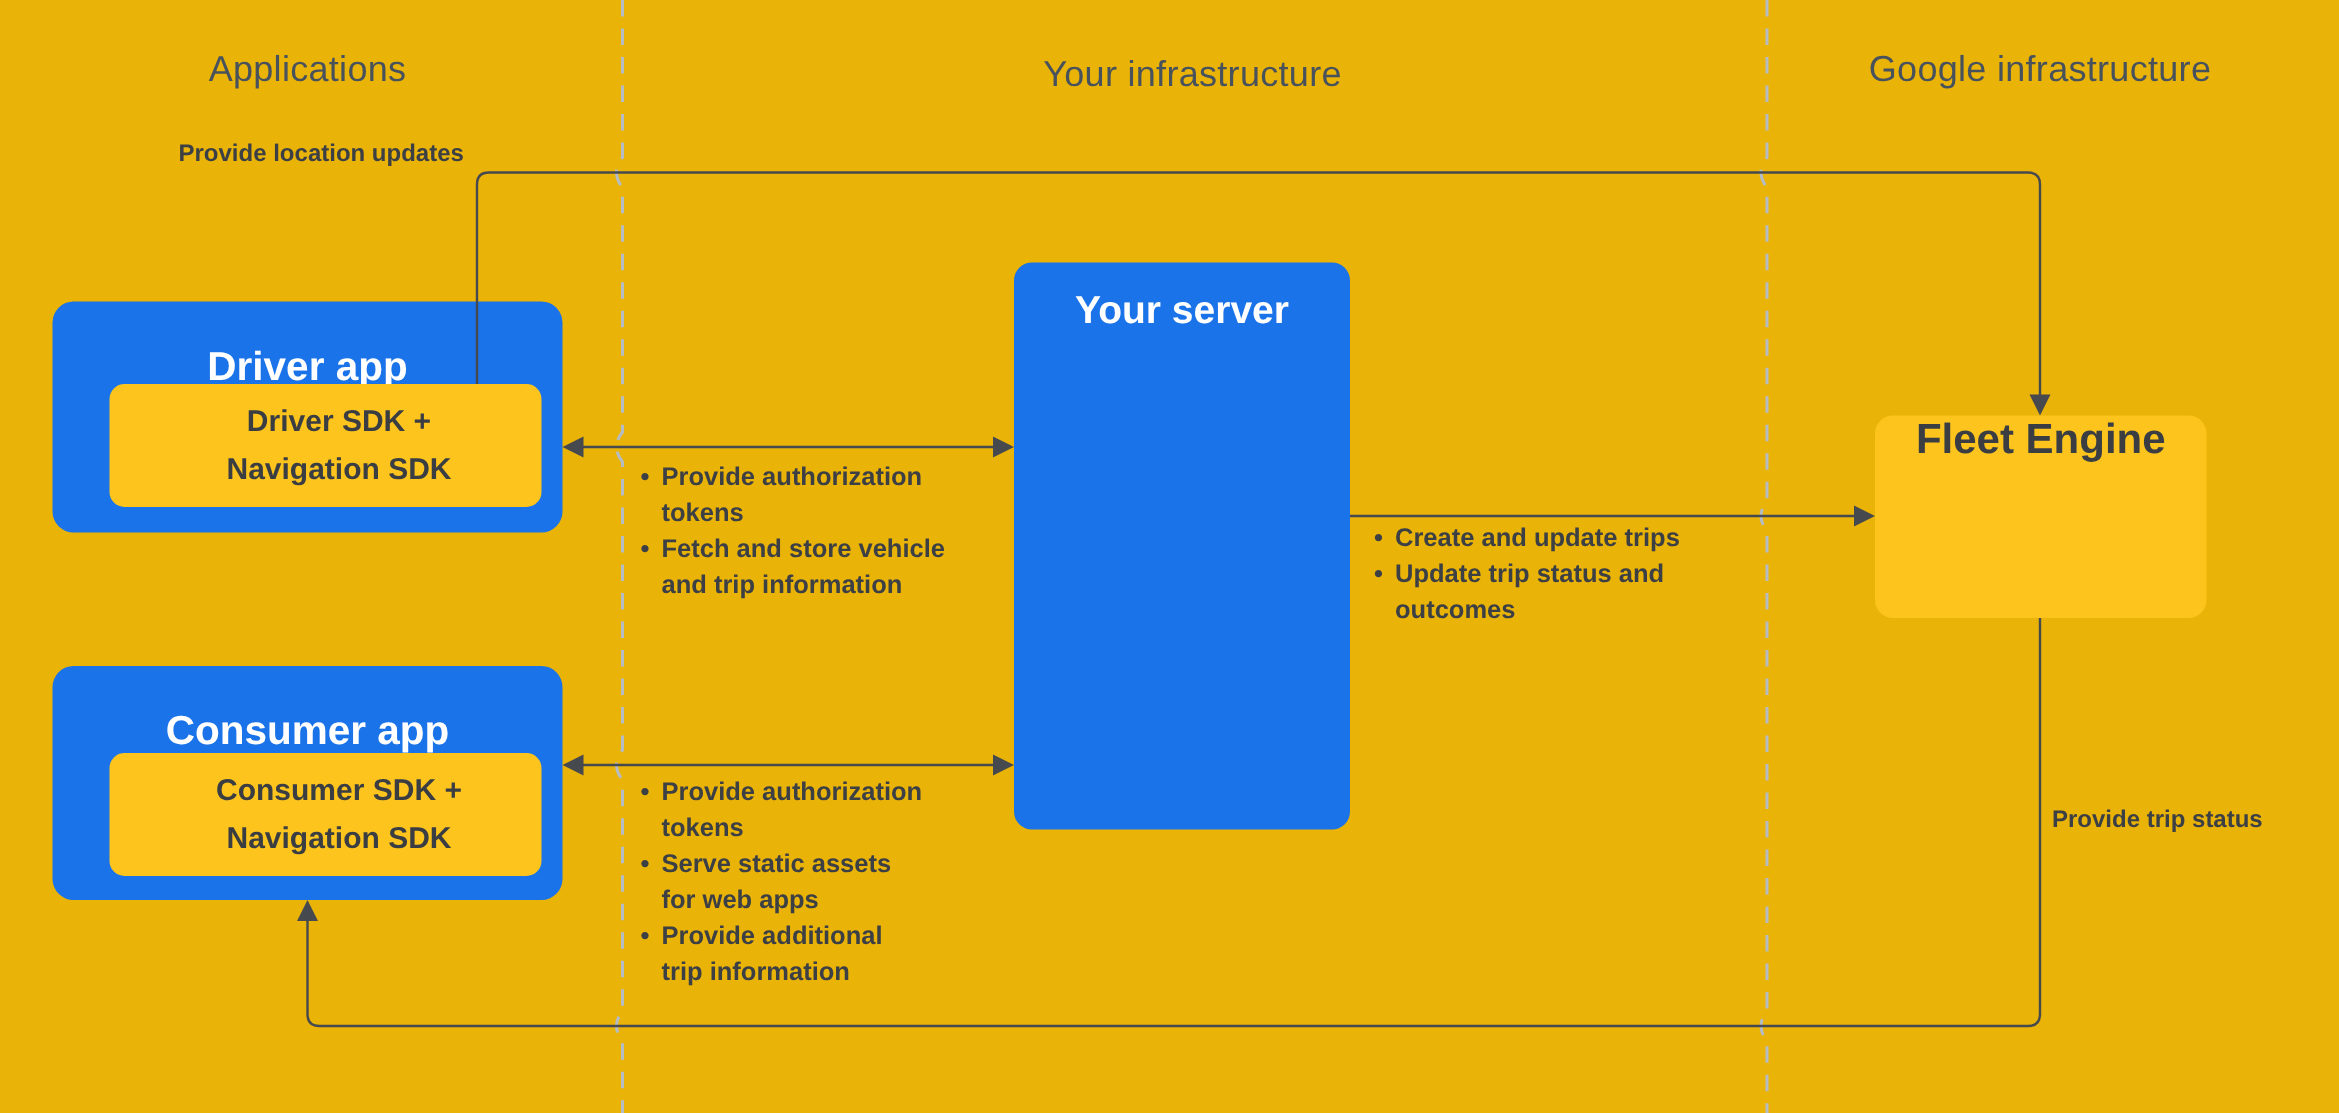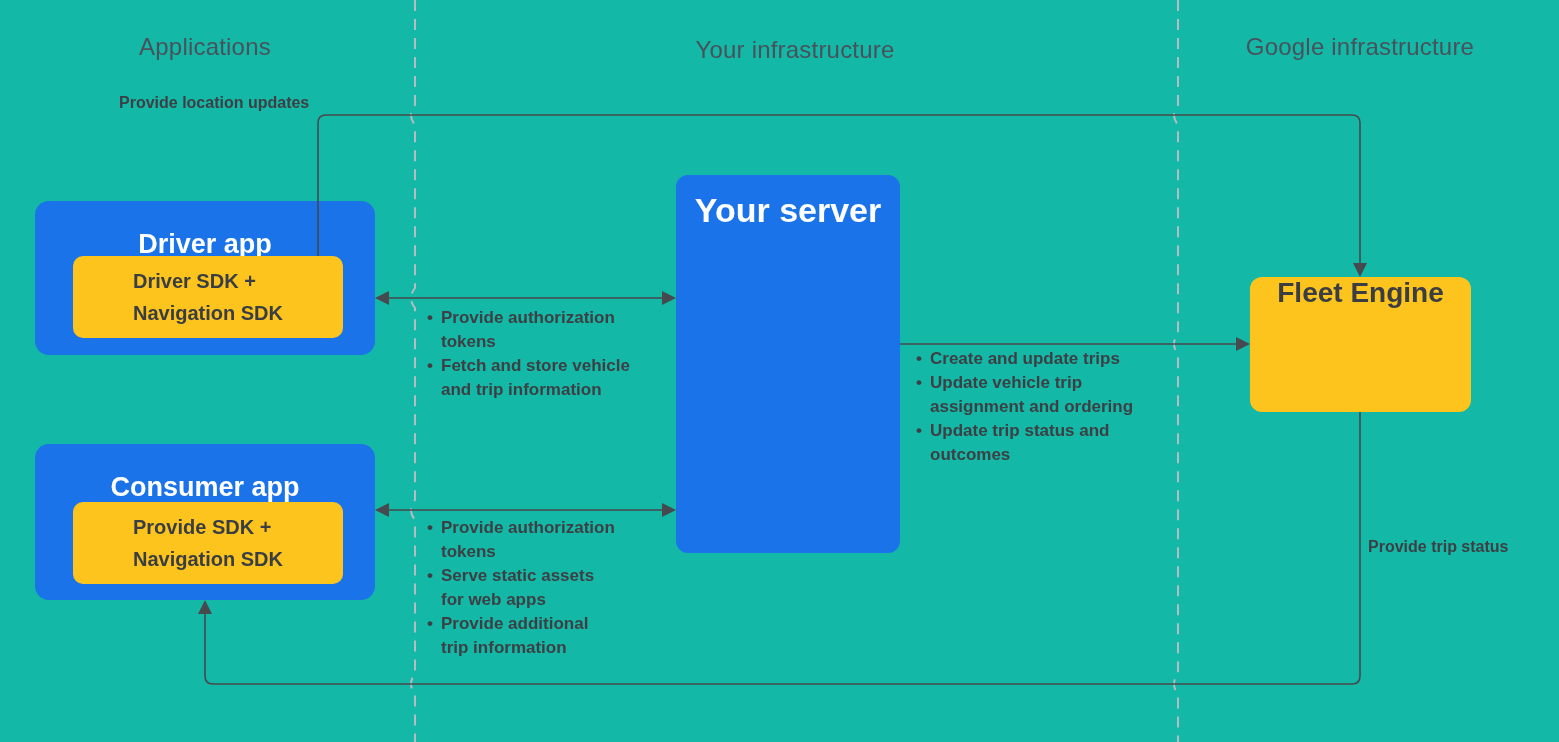--- a/index.html
+++ b/index.html
@@ -8,40 +8,40 @@
     --ink:#3c4045;
     --header:#48525c;
     --line:#46494e;
     --dash:#b6bcc3;
   }
   html,body{margin:0;padding:0;background:#ffffff;}
   body{font-family:"Liberation Sans", sans-serif;}
   .canvas{
     position:relative;
     width:1559px;height:742px;
-    background:#14b8a6;
+    background:#eab308;
     overflow:hidden;
   }
   .col-header{
     position:absolute;
     font-size:24px;font-weight:400;color:var(--header);
     text-align:center;letter-spacing:.2px;
   }
   .node{
     position:absolute;border-radius:14px;background:var(--blue);
     box-sizing:border-box;text-align:center;
   }
   .node-title{
     color:#ffffff;font-weight:700;font-size:27px;white-space:pre;
   }
   .app-title{margin-top:28px;}
-  .server-title{margin-top:16px;font-size:34px;}
+  .server-title{margin-top:16px;font-size:26px;}
   .sdk-box{
     position:absolute;background:var(--yellow);border-radius:10px;
-    display:flex;align-items:center;justify-content:center;text-align:left;
+    display:flex;align-items:center;justify-content:center;text-align:center;padding-left:18px;
   }
   .sdk-label{
     font-size:20px;font-weight:700;color:#3a3e43;line-height:1.62;white-space:pre-line;
   }
   .fleet{
     position:absolute;background:var(--yellow);border-radius:12px;
     display:flex;align-items:flex-start;justify-content:center;
   }
   .fleet-label{font-size:28px;font-weight:700;color:#3a3e43;white-space:pre;}
   .edge-label{
@@ -73,21 +73,21 @@
   </div>
   <div class="sdk-box" style="left:73px;top:256px;width:270px;height:82px;">
     <div class="sdk-label">Driver SDK +
 Navigation SDK</div>
   </div>
 
   <div class="node" style="left:35px;top:444px;width:340px;height:156px;">
     <div class="node-title app-title">Consumer app</div>
   </div>
   <div class="sdk-box" style="left:73px;top:502px;width:270px;height:82px;">
-    <div class="sdk-label">Provide SDK +
+    <div class="sdk-label">Consumer SDK +
 Navigation SDK</div>
   </div>
 
   <div class="node" style="left:676px;top:175px;width:224px;height:378px;border-radius:12px;">
     <div class="node-title server-title">Your server</div>
   </div>
 
   <div class="fleet" style="left:1250px;top:277px;width:221px;height:135px;">
     <div class="fleet-label">Fleet Engine</div>
   </div>
@@ -104,22 +104,20 @@
   <div class="edge-list" style="left:427px;top:516px;width:230px;">
       <div class="edge-item">Provide authorization
 tokens</div>
       <div class="edge-item">Serve static assets
 for web apps</div>
       <div class="edge-item">Provide additional
 trip information</div>
     </div>
   <div class="edge-list" style="left:916px;top:347px;width:270px;">
       <div class="edge-item">Create and update trips</div>
-      <div class="edge-item">Update vehicle trip
-assignment and ordering</div>
       <div class="edge-item">Update trip status and
 outcomes</div>
     </div>
 
   <svg class="wires" width="1559" height="742" viewBox="0 0 1559 742">
 
     <path d="M415,0 L415,105 Q407,115 415,125 L415,288 Q407,298 415,308 L415,500 Q407,510 415,520 L415,674 Q407,684 415,694 L415,742" fill="none" stroke="#b6bcc3" stroke-width="2" stroke-dasharray="11 8"></path>
     <path d="M1178,0 L1178,105 Q1170,115 1178,125 L1178,334 Q1170,344 1178,354 L1178,674 Q1170,684 1178,694 L1178,742" fill="none" stroke="#b6bcc3" stroke-width="2" stroke-dasharray="11 8"></path>
 
     <path d="M318,256 L318,123 Q318,115 326,115 L1352,115 Q1360,115 1360,123 L1360,265" fill="none" stroke="#46494e" stroke-width="1.6"></path>

